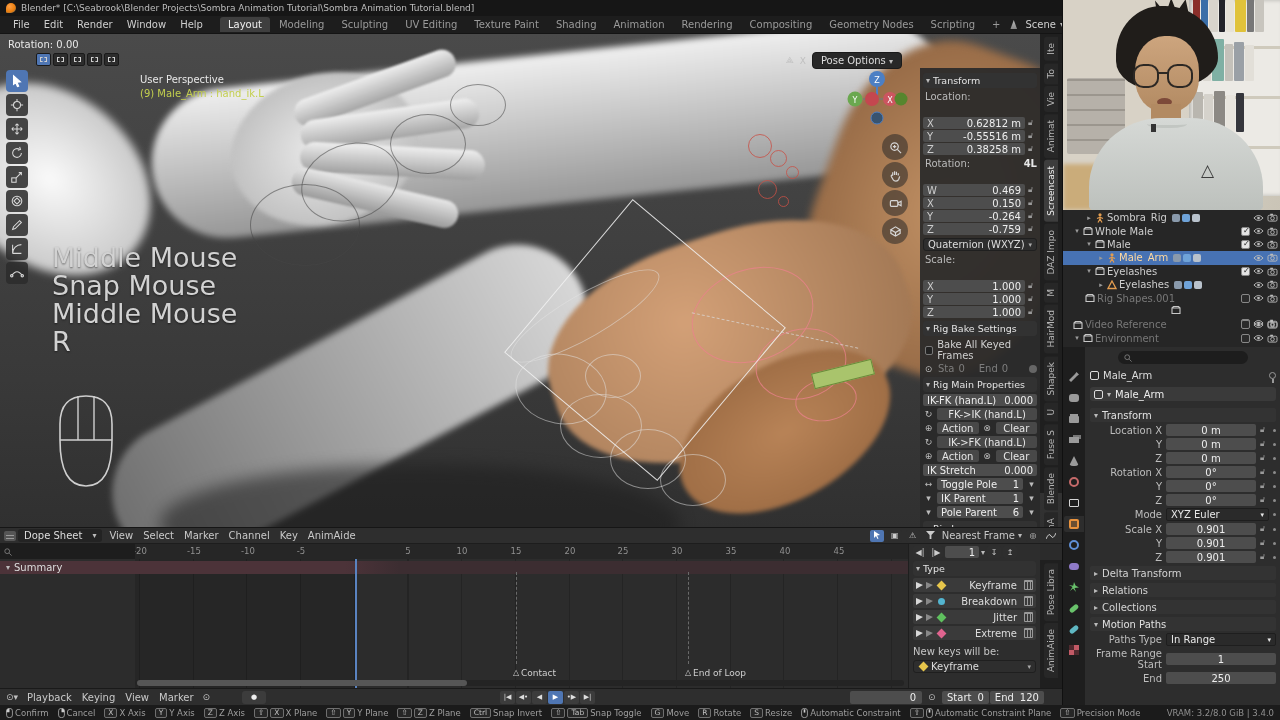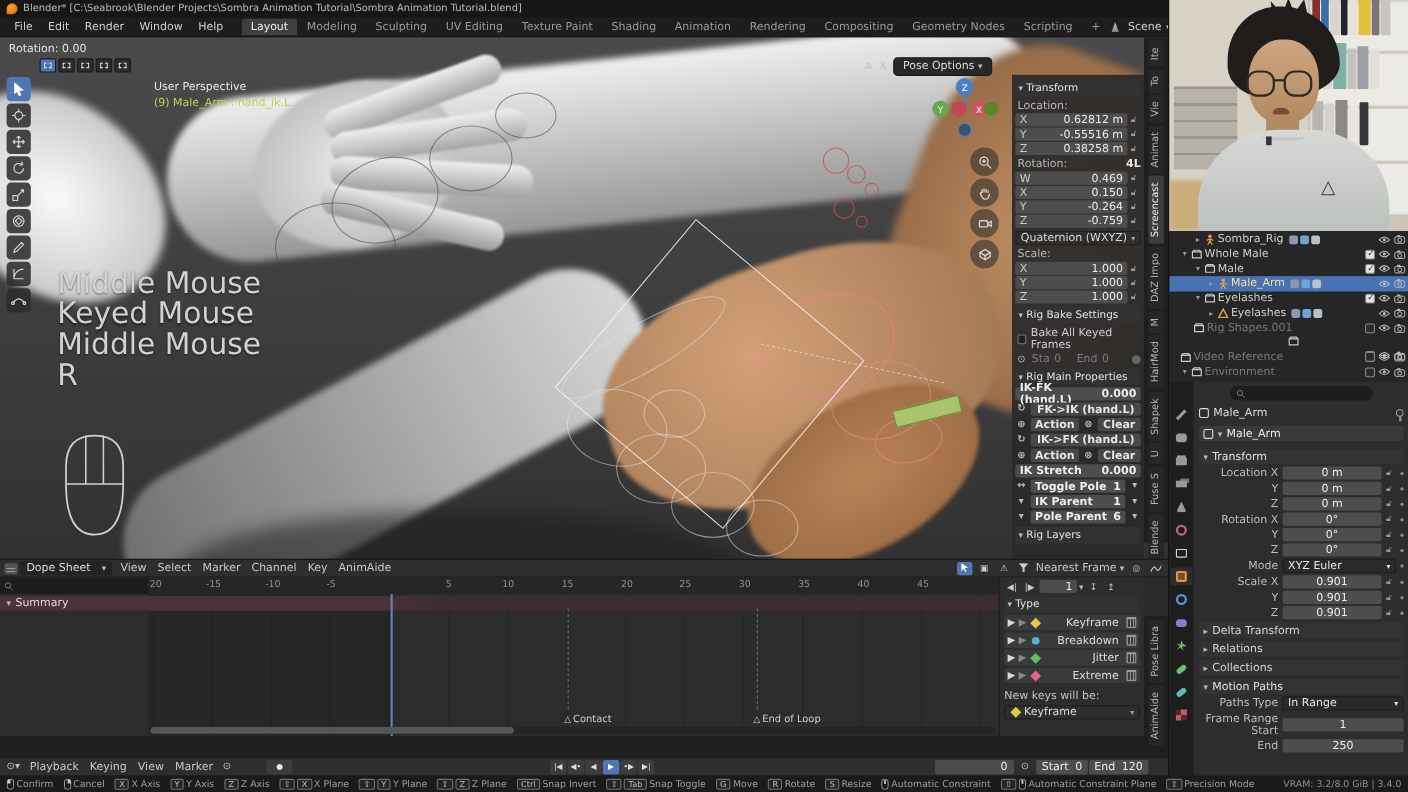--- a/index.html
+++ b/index.html
@@ -46,43 +46,43 @@
   #screencast{left:52px;top:210px;color:#d2d2d2;font-size:27px;line-height:28px;text-shadow:0 1px 2px rgba(0,0,0,.5);font-weight:400;}
   #mouse-glyph{left:48px;top:352px;}
   #axis-gizmo{left:845px;top:32px;}
   .navball{position:absolute;left:882px;width:26px;height:26px;border-radius:50%;background:rgba(40,40,40,.55);display:flex;align-items:center;justify-content:center;}
   .navball svg{stroke:#d5d5d5;fill:none;stroke-width:1.3;}
 
   
   #npanel{left:920px;top:34px;width:120px;height:459px;background:#2a2a2aee;padding:2px 3px;overflow:hidden;}
   .pnl-head{display:flex;align-items:center;gap:3px;color:#e3e3e3;font-size:9.5px;background:#323232;border-radius:3px;padding:2px 3px;margin-top:3px;}
   .caret{font-size:8px;color:#bbb;}
-  .sub-label{color:#b9b9b9;margin:3px 0 1px 2px;}
+  .sub-label{color:#b9b9b9;margin:3px 0 15px 2px;}
   .axis-row{display:flex;align-items:center;gap:3px;margin-top:1px;}
   .fld{background:#4d4d4d;border-radius:2px;color:#eee;display:flex;padding:1px 4px;height:12px;align-items:center;flex:1;}
   .fld .ax{color:#ccc;width:10px;}
   .fld .val{margin-left:auto;}
   .lockg{color:#9a9a9a;font-size:8px;width:9px;}
   .drop{background:#2e2e2e;border:1px solid #1f1f1f;border-radius:3px;color:#ddd;display:flex;align-items:center;padding:1px 4px;height:13px;margin-top:3px;}
   .drop .dd{margin-left:auto;font-size:7px;color:#aaa;}
   .rot-badge{margin-left:auto;color:#e8e8e8;font-weight:bold;}
   .chk-row{display:flex;align-items:center;gap:4px;margin:3px 0 2px 2px;color:#cfcfcf;}
   .chkbox{width:9px;height:9px;border:1px solid #777;border-radius:2px;background:#222;}
   .gray-row{display:flex;align-items:center;gap:4px;color:#7d7d7d;margin:2px 0;}
   .btn{background:#484848;border-radius:2px;color:#e5e5e5;text-align:center;padding:1px 4px;height:12px;display:flex;align-items:center;justify-content:center;}
-  .rig-row{display:flex;align-items:center;gap:3px;margin-top:2px;font-weight:bold;}
+  .rig-row{display:flex;align-items:center;gap:3px;margin-top:2px;}
   .rig-ico{width:11px;color:#bbb;font-size:9px;text-align:center;}
   
   .vtabs{display:flex;flex-direction:column;gap:2px;background:#1f1f1f;padding:3px 0;align-items:center;}
   #vp-tabs{left:1040px;top:34px;width:22px;height:459px;}
   .vtab{writing-mode:vertical-rl;transform:rotate(180deg);background:#272727;color:#b5b5b5;padding:6px 2px;border-radius:0 3px 3px 0;font-size:9px;white-space:nowrap;}
   .vtab.active{background:#3d3d3d;color:#f0f0f0;}
 
   
-  #dopesheet{left:0;top:508px;width:1062px;height:161px;background:#2b2b2b;border-top:1px solid #161616;}
+  #dopesheet{left:0;top:527px;width:1062px;height:161px;background:#2b2b2b;border-top:1px solid #161616;}
   #ds-header{position:absolute;left:0;top:0;width:100%;height:16px;background:#2e2e2e;border-bottom:1px solid #1d1d1d;display:flex;align-items:center;gap:2px;padding:0 4px;}
   .ds-editor-ico{width:12px;height:10px;background:#555;border-radius:2px;position:relative;}
   .ds-editor-ico::after{content:"";position:absolute;inset:2px;background:repeating-linear-gradient(0deg,#999 0 1px,transparent 1px 3px);}
   #ds-dropdown{background:#232323;border-radius:3px;padding:1px 6px;color:#ddd;display:flex;gap:10px;align-items:center;}
   .ds-menu{color:#c9c9c9;padding:1px 5px;}
   #ds-header-right{margin-left:auto;display:flex;align-items:center;gap:4px;}
   .hbtn{width:14px;height:12px;border-radius:2px;background:#2e2e2e;display:flex;align-items:center;justify-content:center;color:#ccc;font-size:8px;}
   .hbtn.active{background:#4f76b3;}
   #ruler{position:absolute;left:135px;top:16px;right:154px;height:15px;background:#262626;overflow:hidden;}
   .tick{position:absolute;top:2px;transform:translateX(-135px) translateX(-50%);color:#909090;font-size:8.5px;}
@@ -344,21 +344,21 @@
     </div>
 
     <div id="vp-overlay-text" class="abs">
       <div id="vp-persp">User Perspective</div>
       <div id="vp-active">(9) Male_Arm : hand_ik.L</div>
     </div>
 
     <div id="screencast" class="abs">
 
         <div>Middle Mouse</div>
-        <div>Keyed Mouse</div>
+        <div>Snap Mouse</div>
         <div>Middle Mouse</div>
         <div>R</div>
       </div>
 
     <svg id="mouse-glyph" class="abs" width="76" height="112" viewBox="0 0 76 112">
       <path d="M12 54 V38 Q12 10 38 10 Q64 10 64 38 V54 Q64 100 38 100 Q12 100 12 54 Z" fill="none" stroke="#cfcfcf" stroke-width="1.6"></path>
       <path d="M12 54 H64 M30 10 V54 M46 10 V54" fill="none" stroke="#cfcfcf" stroke-width="1.4"></path>
     </svg>
 
     <svg id="axis-gizmo" class="abs" width="64" height="62" viewBox="0 0 64 62">

